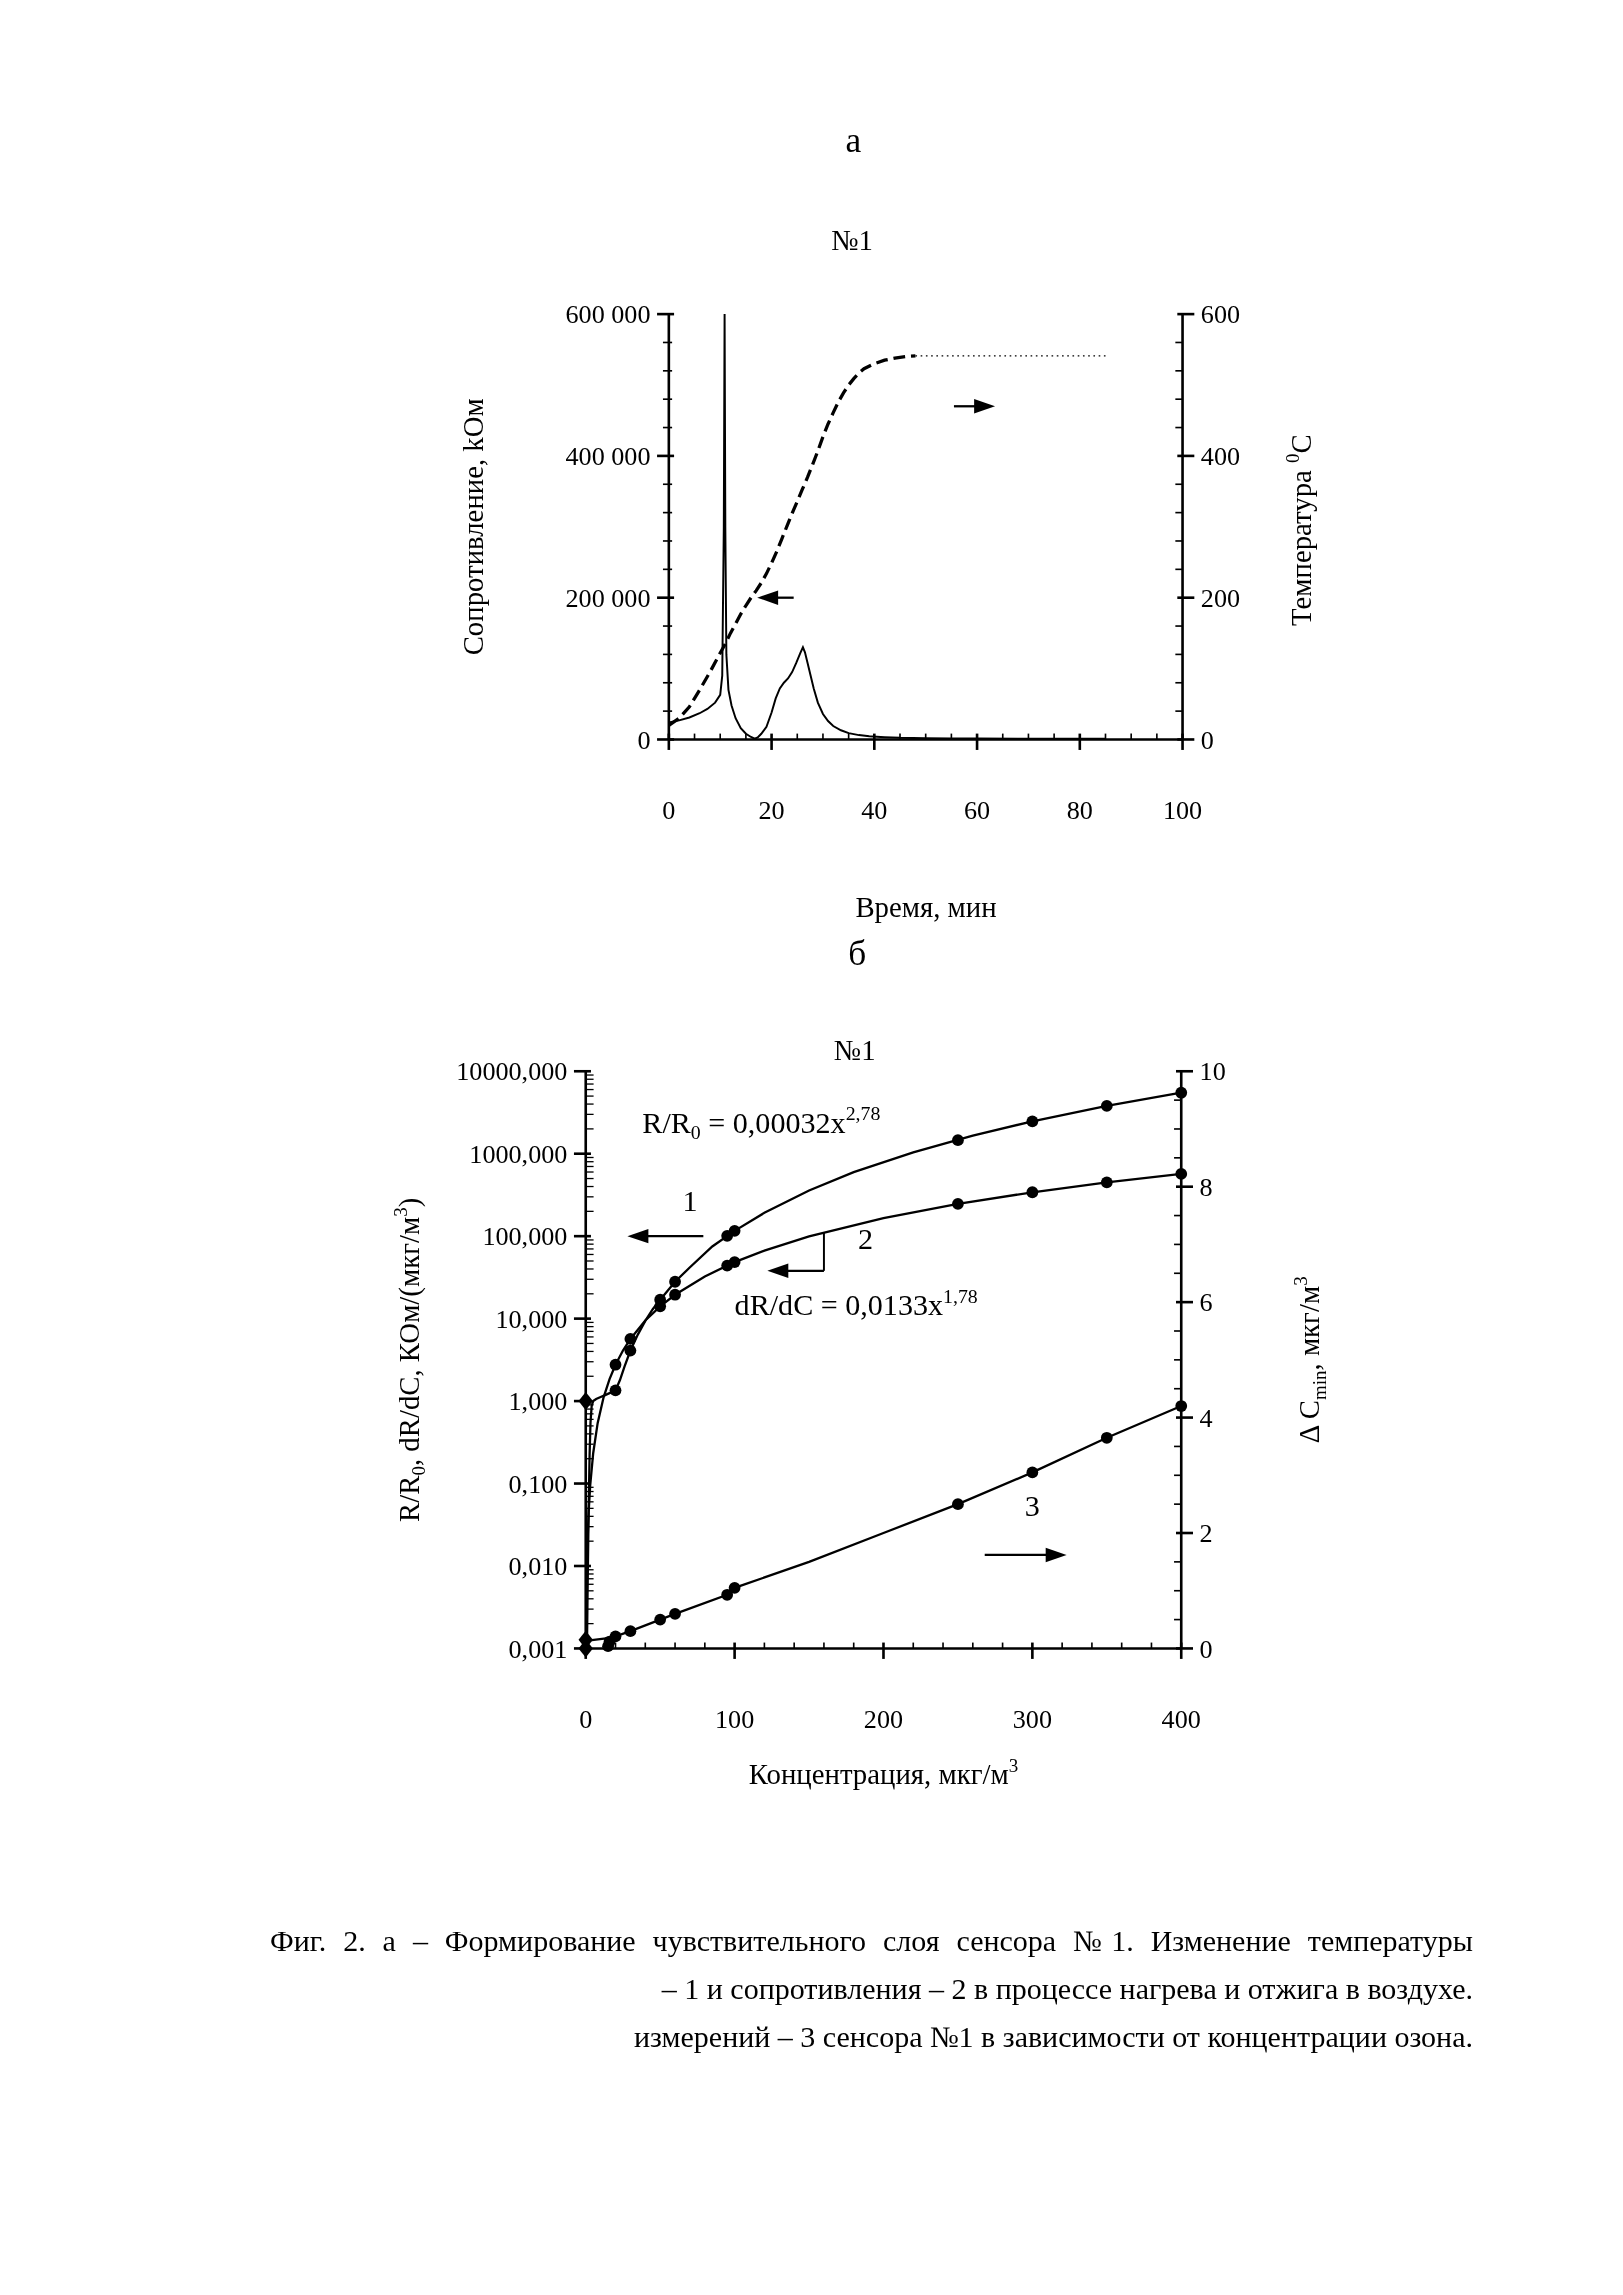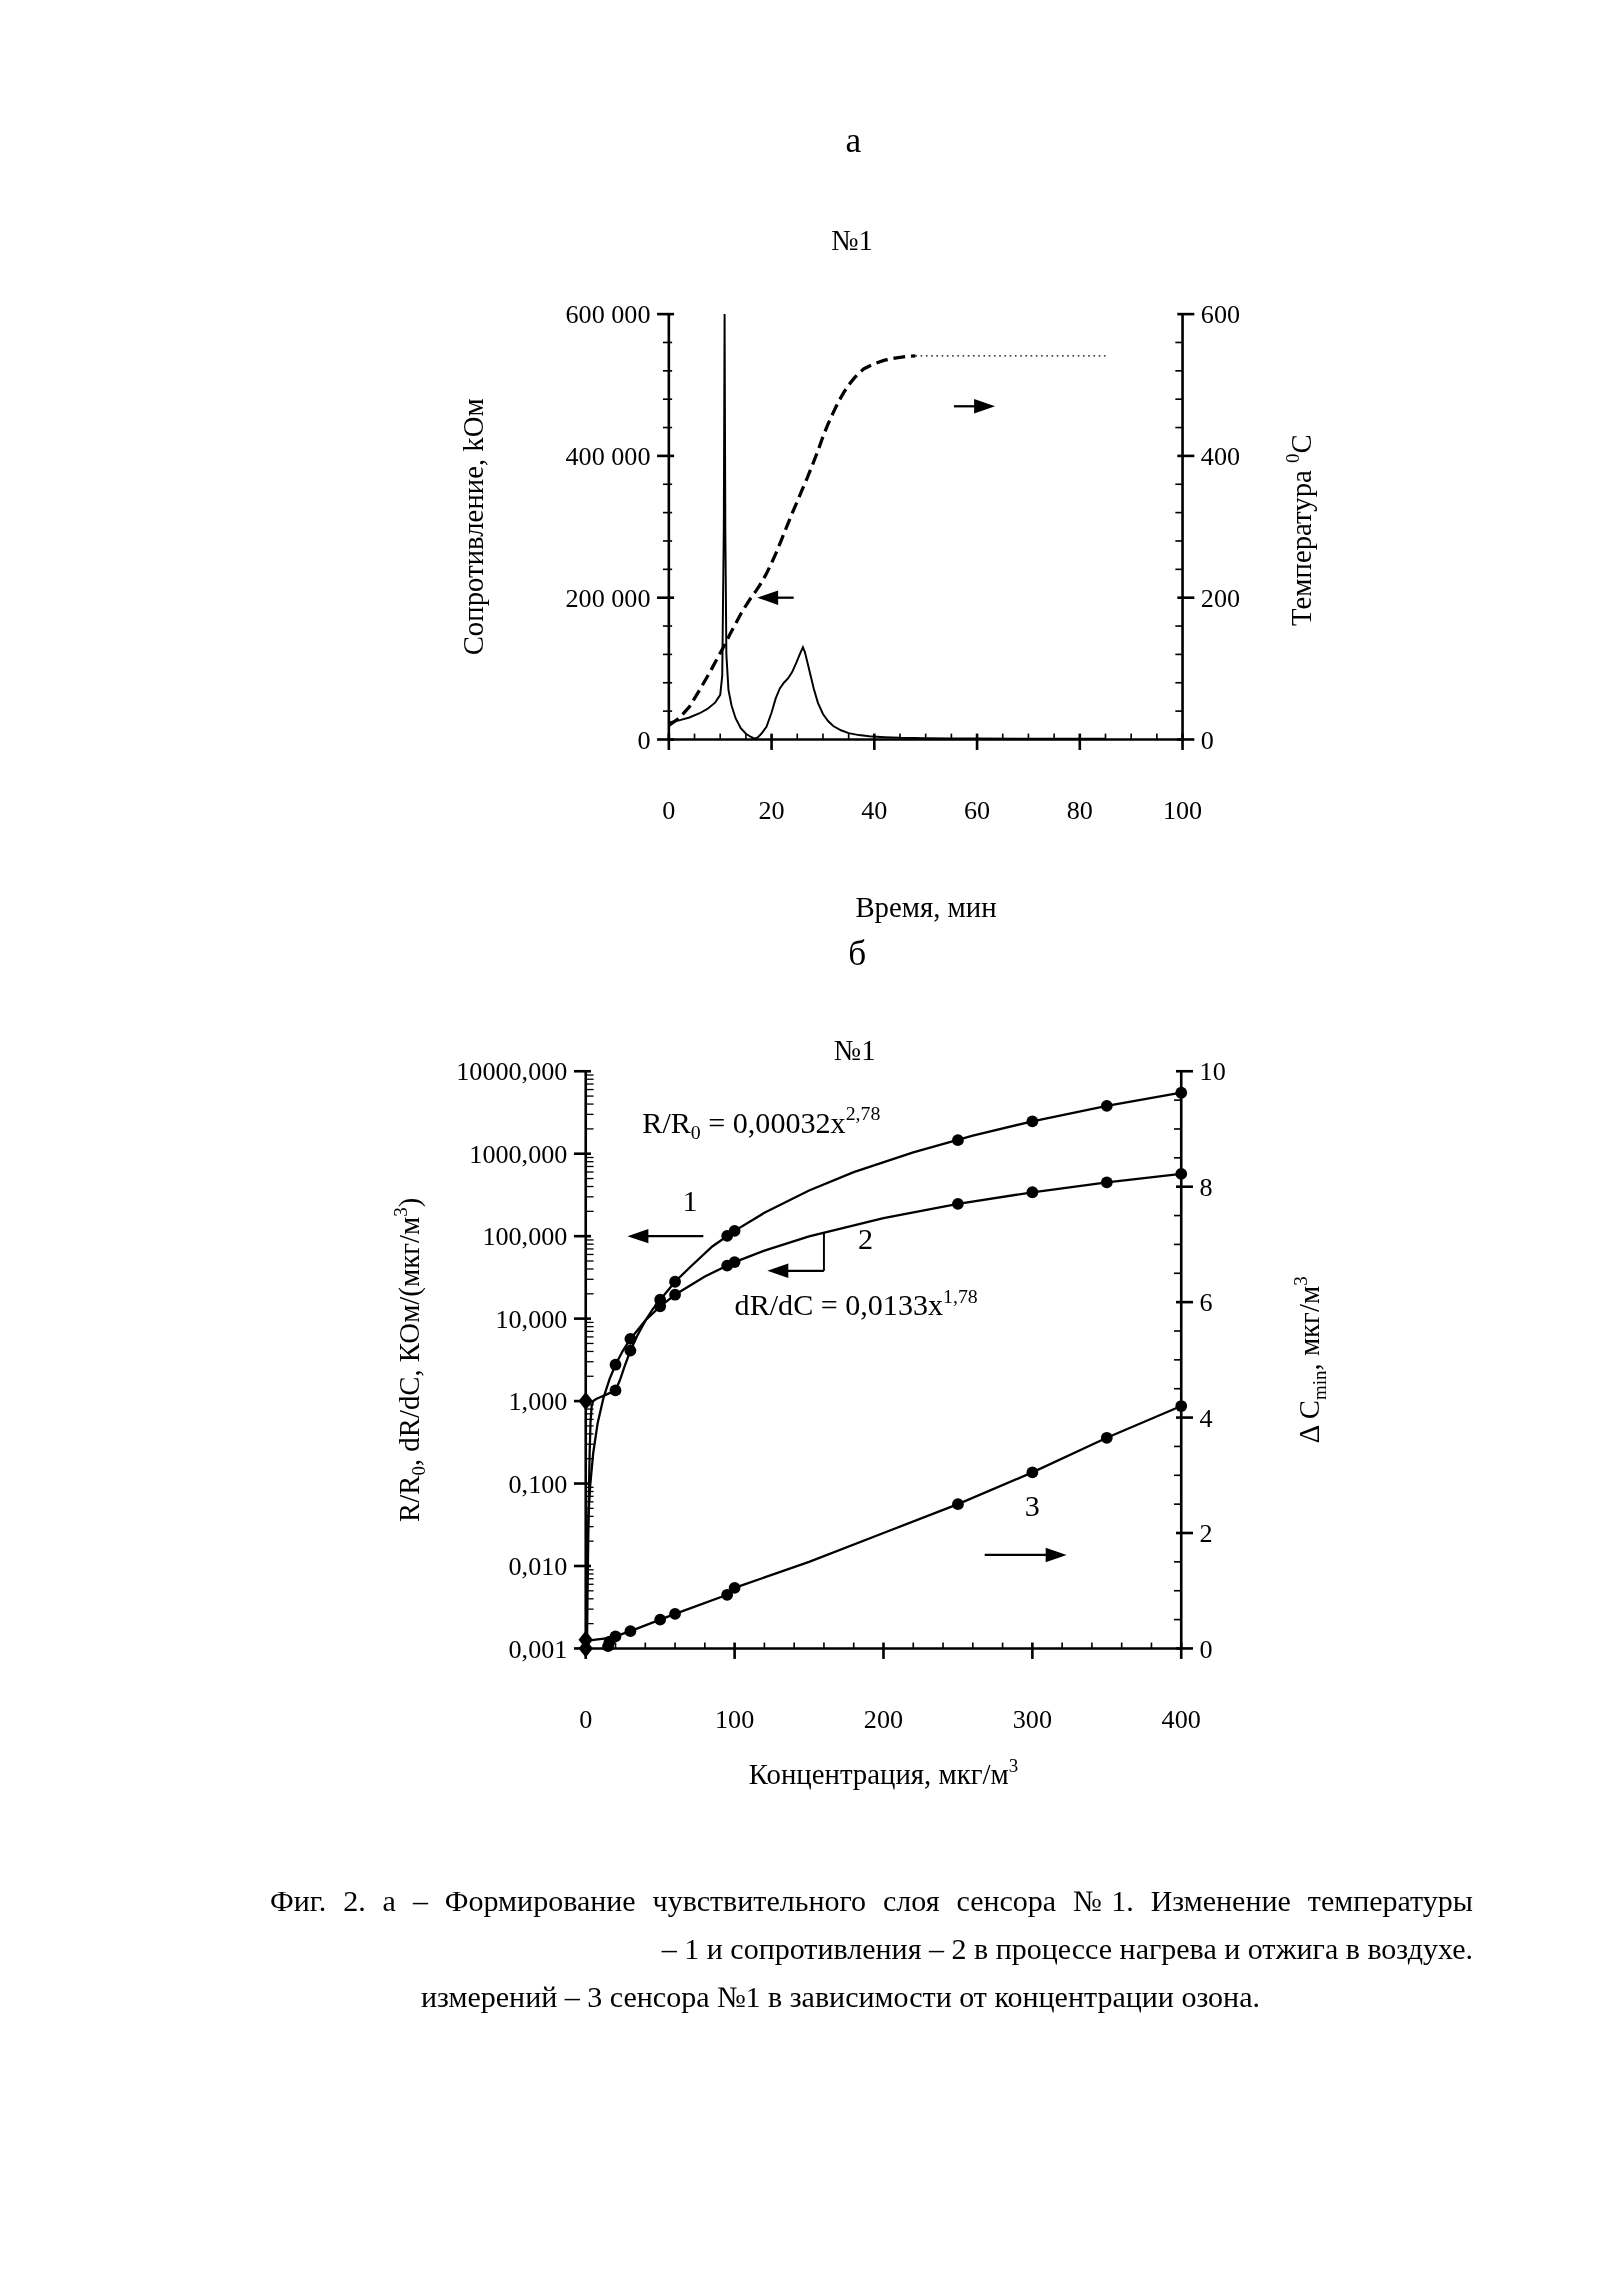--- a/index.html
+++ b/index.html
@@ -1,25 +1,25 @@
 <!DOCTYPE html>
 <html style="font-size:10.5px"><head>
 <meta charset="utf-8">
 <style>
   html,body{margin:0;padding:0;background:#888;}
   .page{position:relative;width:1623px;height:2295px;background:#ffffff;
         font-family:"Liberation Serif",serif;color:#000;overflow:hidden;}
   #chart-svg{position:absolute;left:0;top:0;width:1623px;height:2295px;}
-  .caption{position:absolute;left:208px;top:1877px;width:1265px;
+  .caption{position:absolute;left:208px;top:1917px;width:1265px;
            font-size:30px;line-height:48px;color:#000;}
   .cl{white-space:normal;}
   .cl1{padding-left:62px;text-align:justify;text-align-last:justify;}
   .cl2{text-align:right;}
   .cl3{padding-left:151px;text-align:justify;text-align-last:justify;}
-  .cl4{text-align:center;}
+  .cl4{text-align:right;}
   svg text{fill:#000;}
 </style>
 </head>
 <body>
 
 <div class="page">
   <svg id="chart-svg" viewBox="0 0 2480 3507">
       <g>
         <g stroke="#000000" stroke-width="4">
           <line x1="1022" y1="1130" x2="1807" y2="1130"></line>

